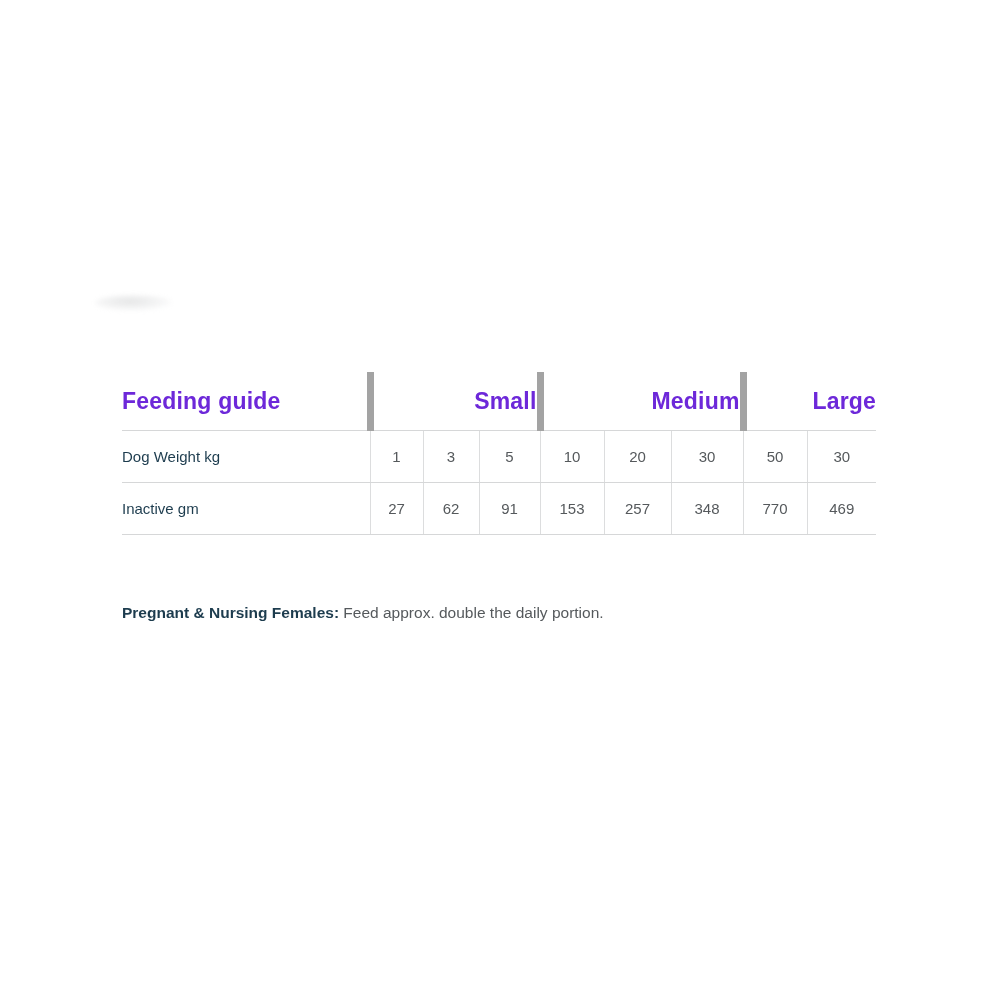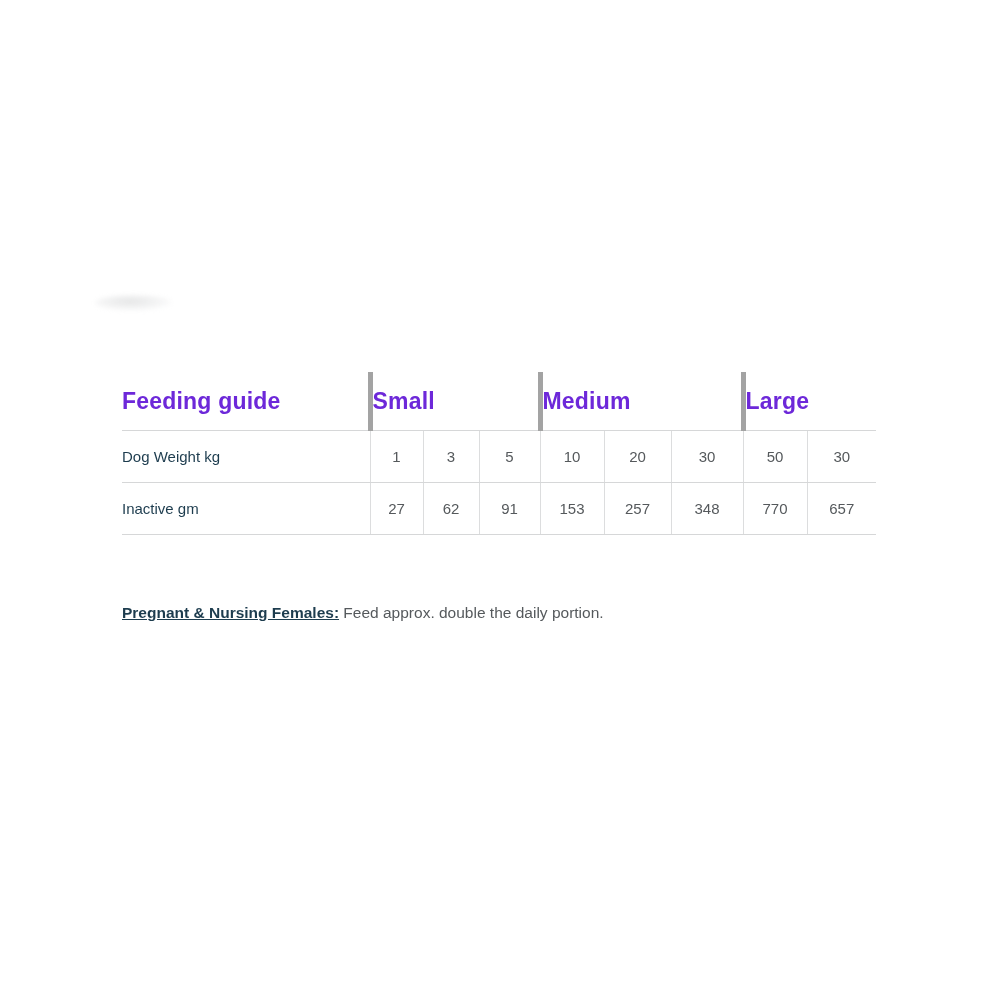--- a/index.html
+++ b/index.html
@@ -47,22 +47,22 @@
     color: #6d28d9;
     font-weight: bold;
     font-size: 23px;
     letter-spacing: 0.2px;
   }
   th.title-cell {
     text-align: left;
     padding-left: 13px;
   }
   th.group {
-    text-align: left;
-    border-left: 5px solid #a3a3a3;
+    text-align: right;
+    border-left: 7px solid #a3a3a3;
   }
   
   tbody td {
     height: 51px;
     vertical-align: middle;
     border-bottom: 1px solid #d6d7d8;
     font-size: 15px;
   }
   td.rowlabel {
     text-align: left;
@@ -80,21 +80,20 @@
     left: 122px;
     top: 602px;
     margin: 0;
     font-size: 15.5px;
     line-height: 21px;
     color: #55595c;
   }
   .footnote .fn-bold {
     color: #1d3c4e;
     font-weight: bold;
-    text-decoration: underline;
   }
 </style>
 </head>
 <body>
 
 <div class="canvas">
 
   <div class="smudge"></div>
 
   <table class="feeding">
@@ -131,20 +130,20 @@
       </tr>
       <tr>
         <td class="rowlabel">Inactive gm</td>
         <td class="val">27</td>
         <td class="val">62</td>
         <td class="val">91</td>
         <td class="val">153</td>
         <td class="val">257</td>
         <td class="val">348</td>
         <td class="val">770</td>
-        <td class="val">657</td>
+        <td class="val">469</td>
       </tr>
     </tbody>
   </table>
 
   <p class="footnote"><span class="fn-bold">Pregnant &amp; Nursing Females:</span><span> Feed approx. double the daily portion.</span></p>
 
 </div>
 
 </body></html>

